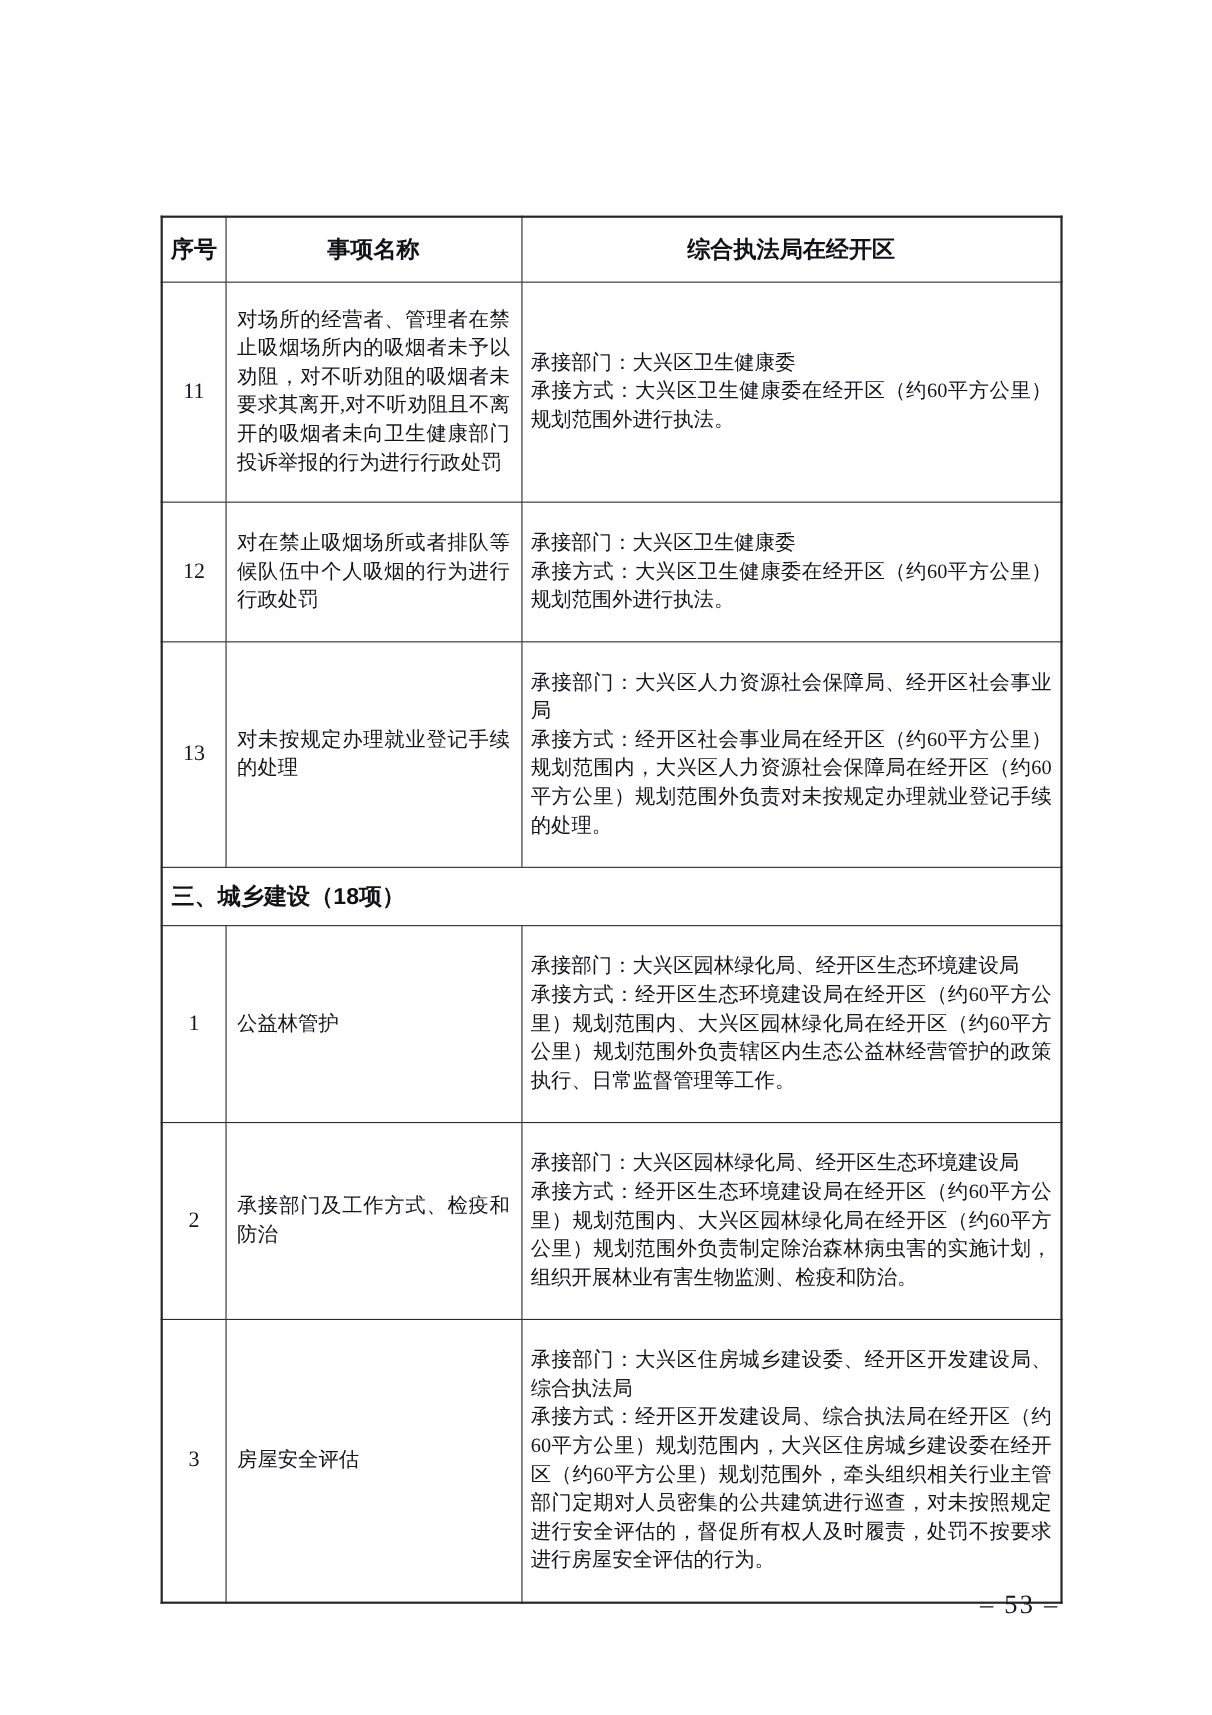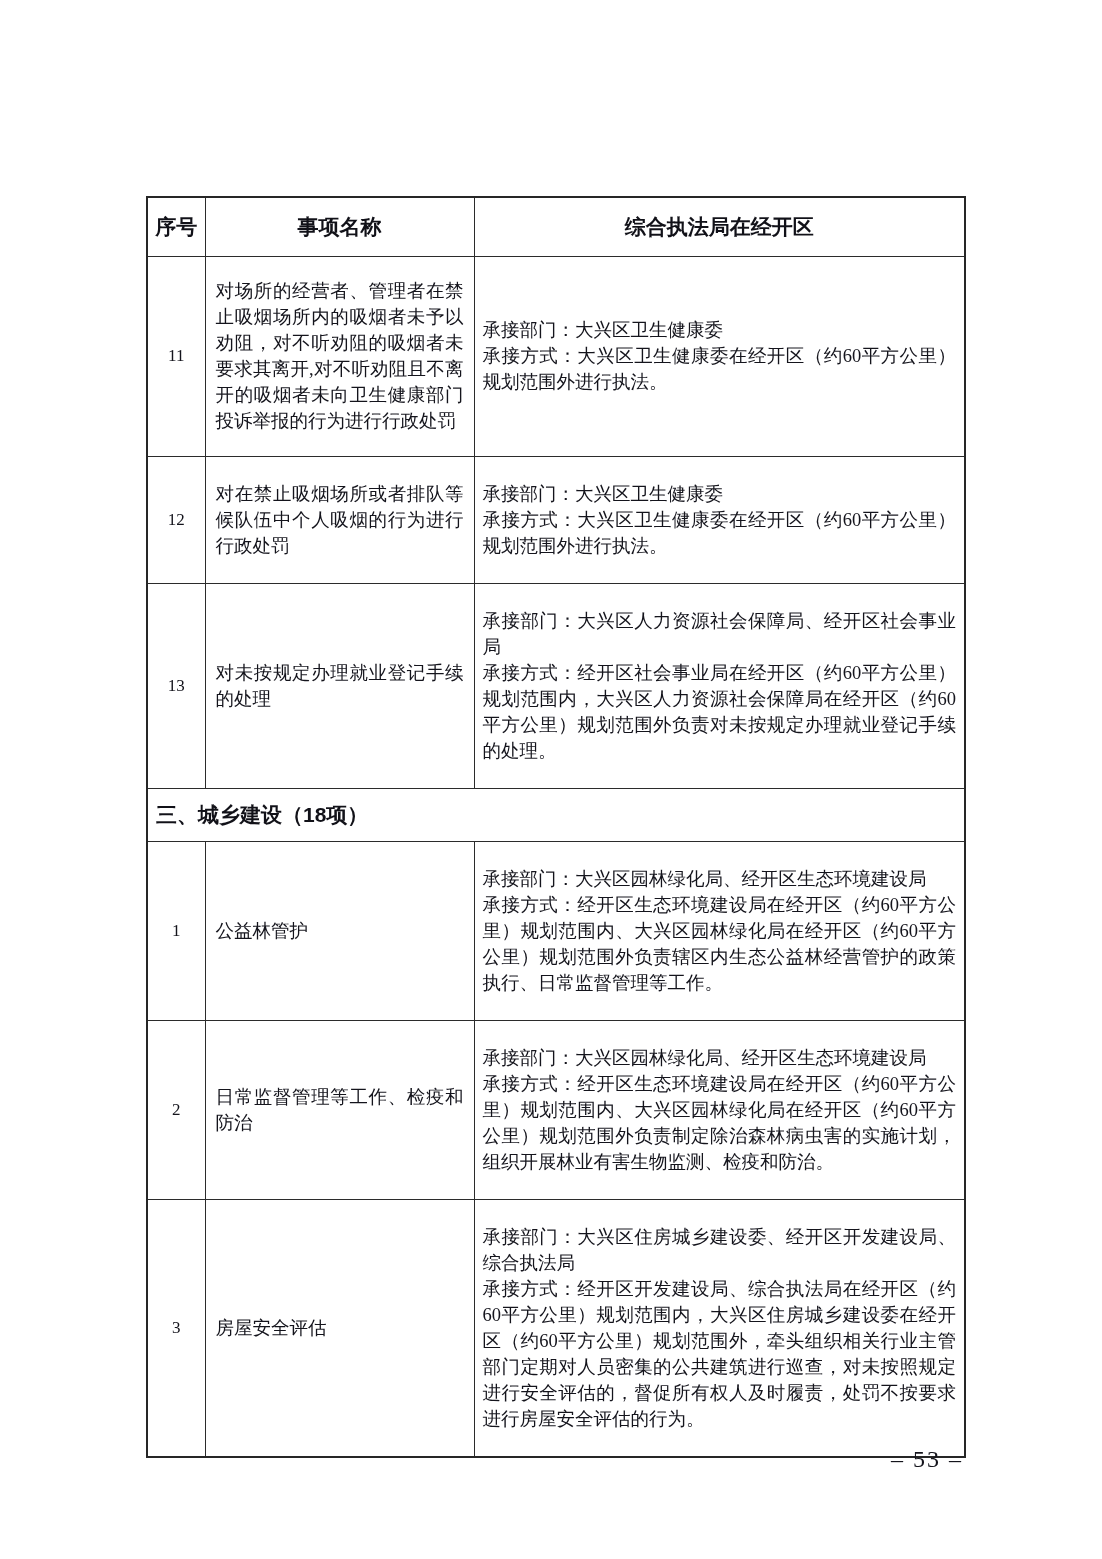--- a/index.html
+++ b/index.html
@@ -45,21 +45,21 @@
   tbody tr:nth-child(1) { height: 200px; }
   tbody tr:nth-child(2) { height: 122px; }
   tbody tr:nth-child(3) { height: 193px; }
   tbody tr:nth-child(4) { height: 53px; }
   tbody tr:nth-child(5) { height: 150px; }
   tbody tr:nth-child(6) { height: 142px; }
   tbody tr:nth-child(7) { height: 220px; }
 
   td.no-cell {
     text-align: center;
-    font-size: 17px;
+    font-size: 20px;
   }
   td.name-cell {
     font-size: 18.5px;
     line-height: 26px;
     padding: 8px 10px;
     text-align: justify;
     text-justify: inter-character;
   }
   td.detail-cell {
     font-size: 18.5px;
@@ -136,21 +136,21 @@
         <tr>
           <td class="no-cell">1</td>
           <td class="name-cell">公益林管护</td>
           <td class="detail-cell">
             <div class="para">承接部门：大兴区园林绿化局、经开区生态环境建设局</div>
             <div class="para">承接方式：经开区生态环境建设局在经开区（约60平方公里）规划范围内、大兴区园林绿化局在经开区（约60平方公里）规划范围外负责辖区内生态公益林经营管护的政策执行、日常监督管理等工作。</div>
           </td>
         </tr>
         <tr>
           <td class="no-cell">2</td>
-          <td class="name-cell">日常监督管理等工作、检疫和防治</td>
+          <td class="name-cell">承接部门及工作方式、检疫和防治</td>
           <td class="detail-cell">
             <div class="para">承接部门：大兴区园林绿化局、经开区生态环境建设局</div>
             <div class="para">承接方式：经开区生态环境建设局在经开区（约60平方公里）规划范围内、大兴区园林绿化局在经开区（约60平方公里）规划范围外负责制定除治森林病虫害的实施计划，组织开展林业有害生物监测、检疫和防治。</div>
           </td>
         </tr>
         <tr>
           <td class="no-cell">3</td>
           <td class="name-cell">房屋安全评估</td>
           <td class="detail-cell">
             <div class="para">承接部门：大兴区住房城乡建设委、经开区开发建设局、综合执法局</div>

